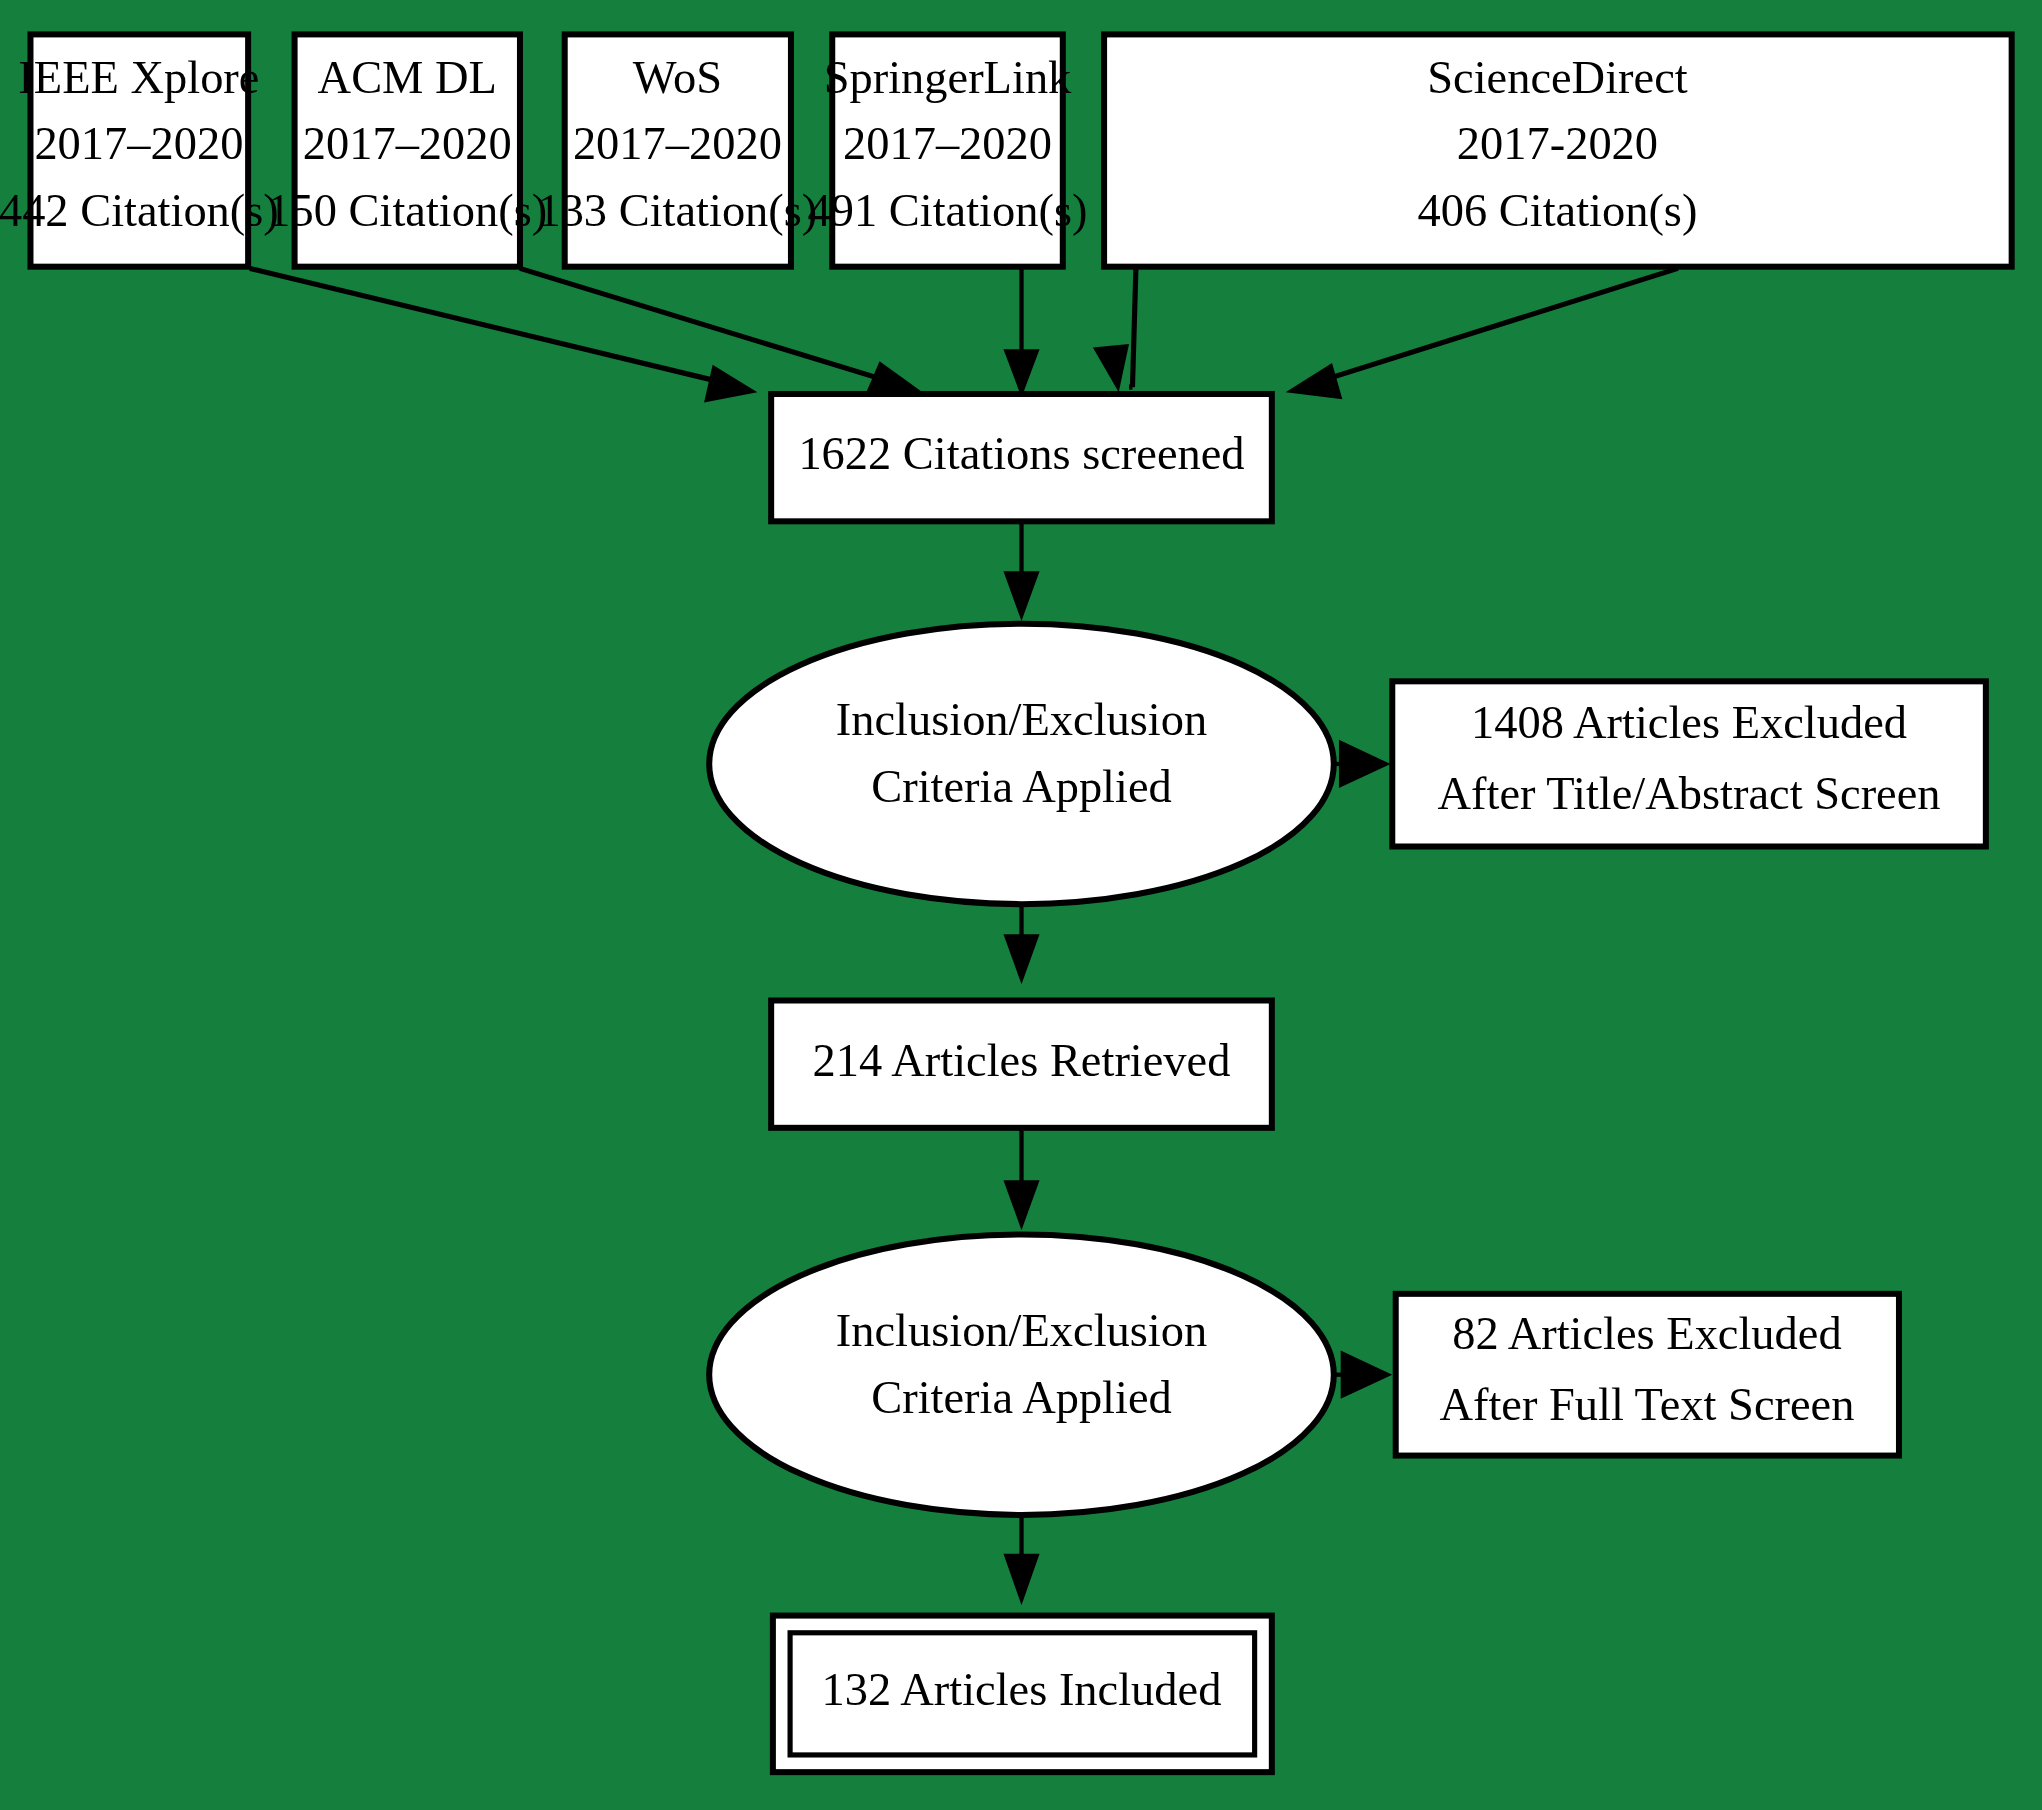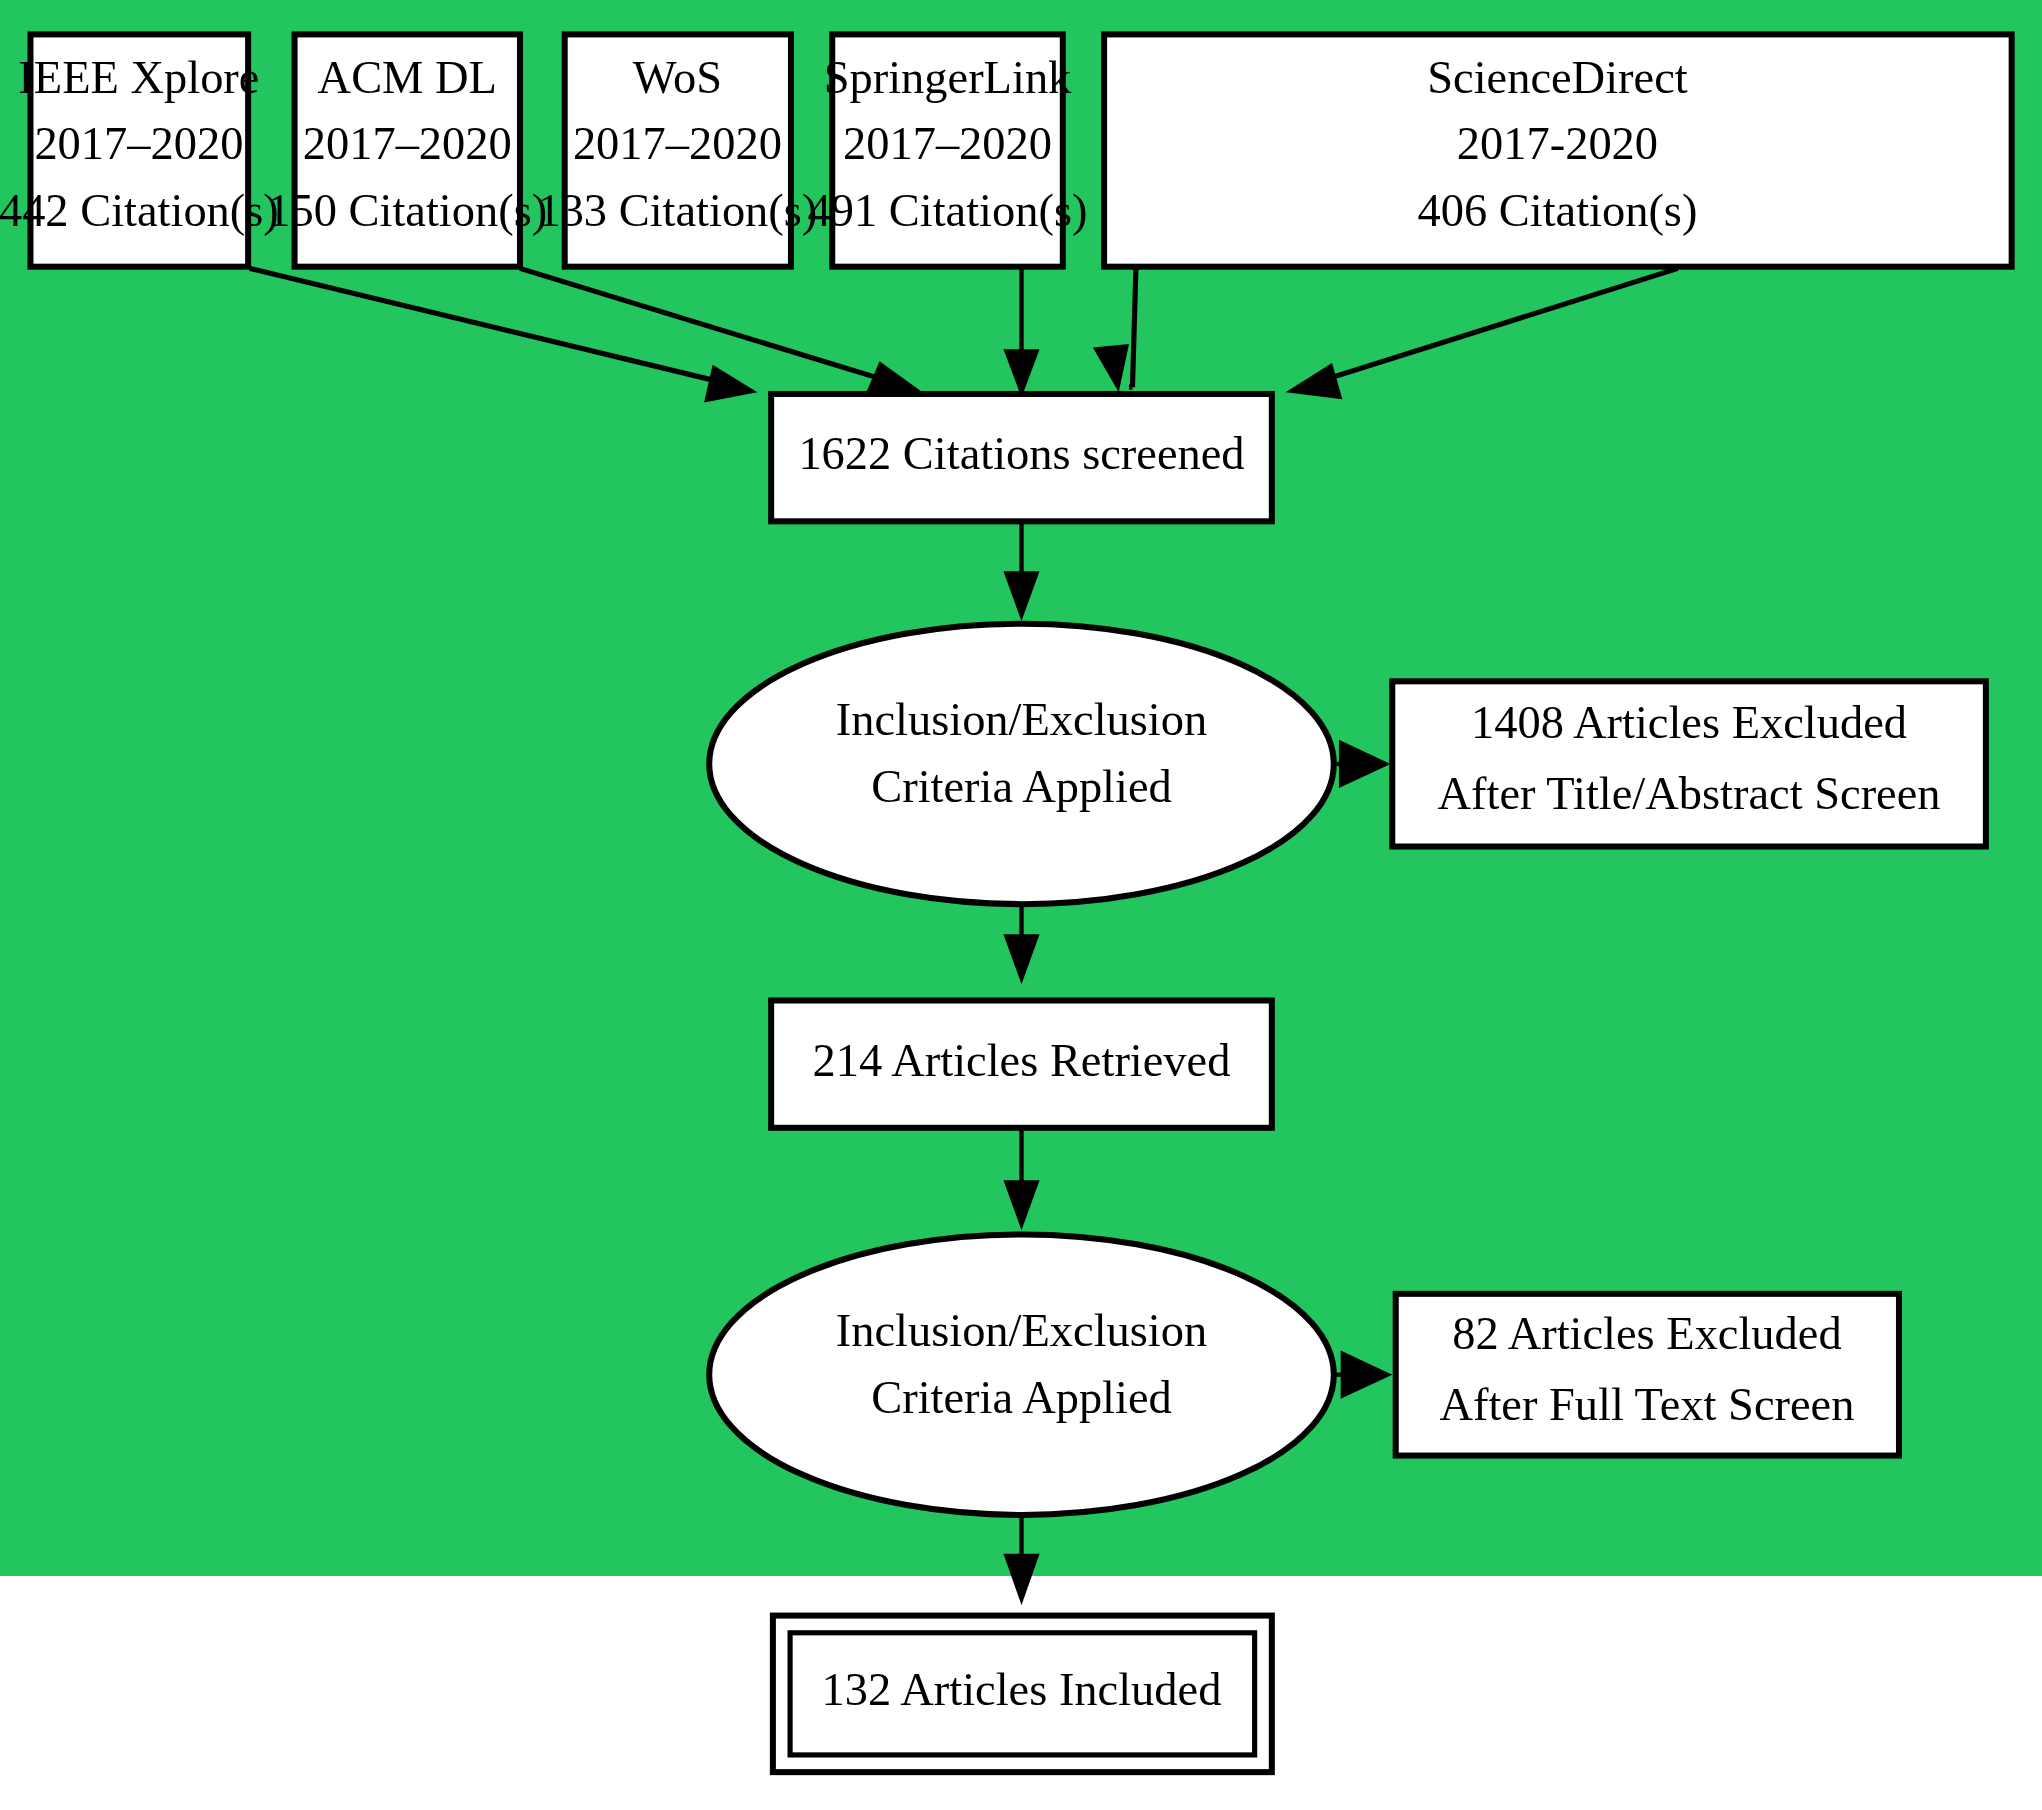--- a/index.html
+++ b/index.html
@@ -9,22 +9,22 @@
   }
   body {
     width: 2043px;
     height: 1810px;
     font-family: "Liberation Serif", "DejaVu Serif", serif;
     overflow: hidden;
   }
   #flow-root {
     position: relative;
     width: 2043px;
-    height: 1576px;
-    background: #22c55e;
+    height: 1810px;
+    background: #15803d;
   }
   svg.flow-canvas {
     position: absolute;
     top: 0;
     left: 0;
     width: 2043px;
     height: 1810px;
   }
   .node-shape {
     fill: #ffffff;

